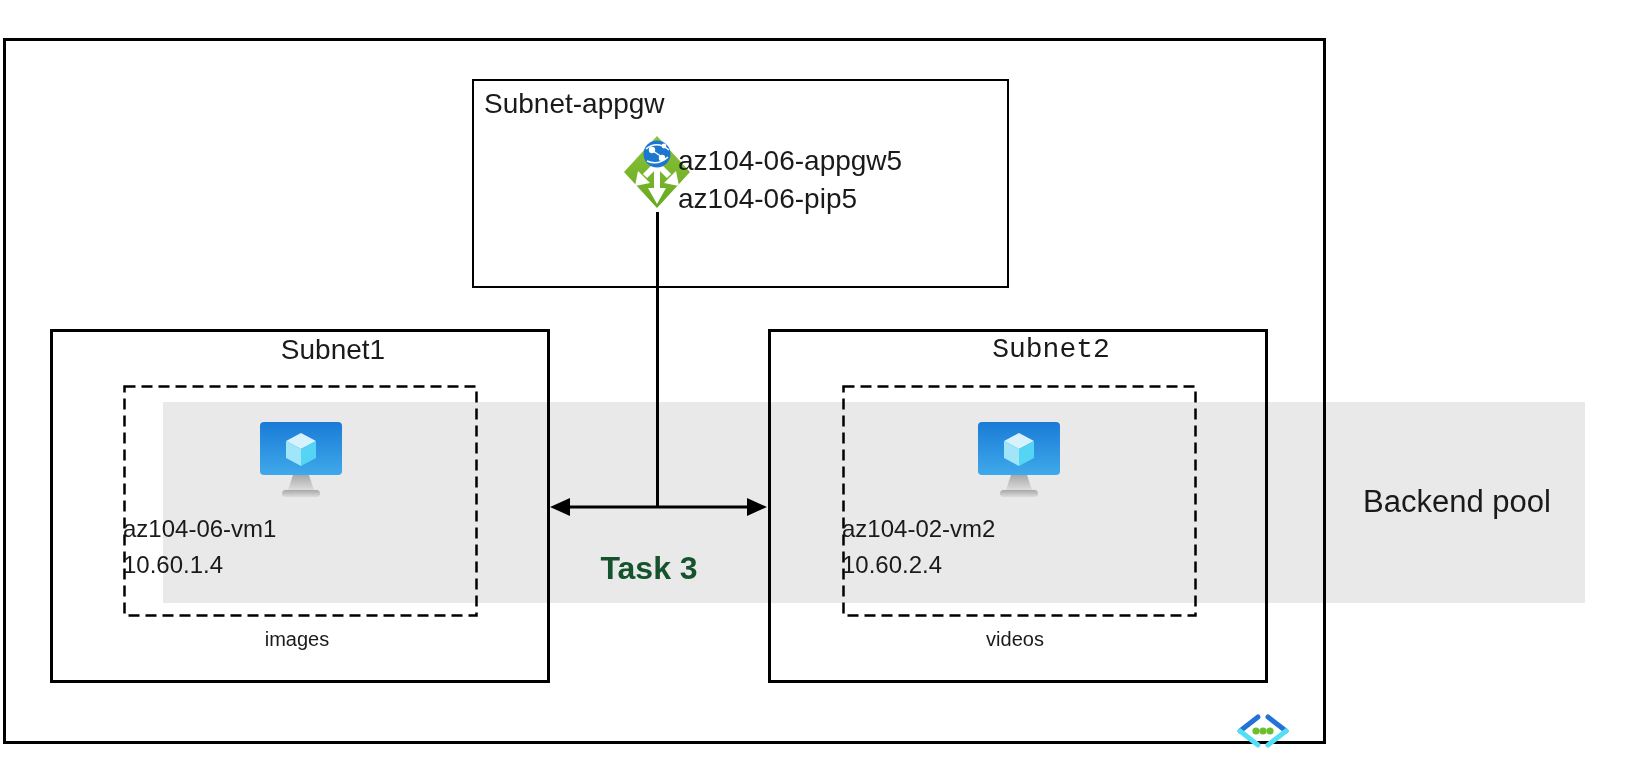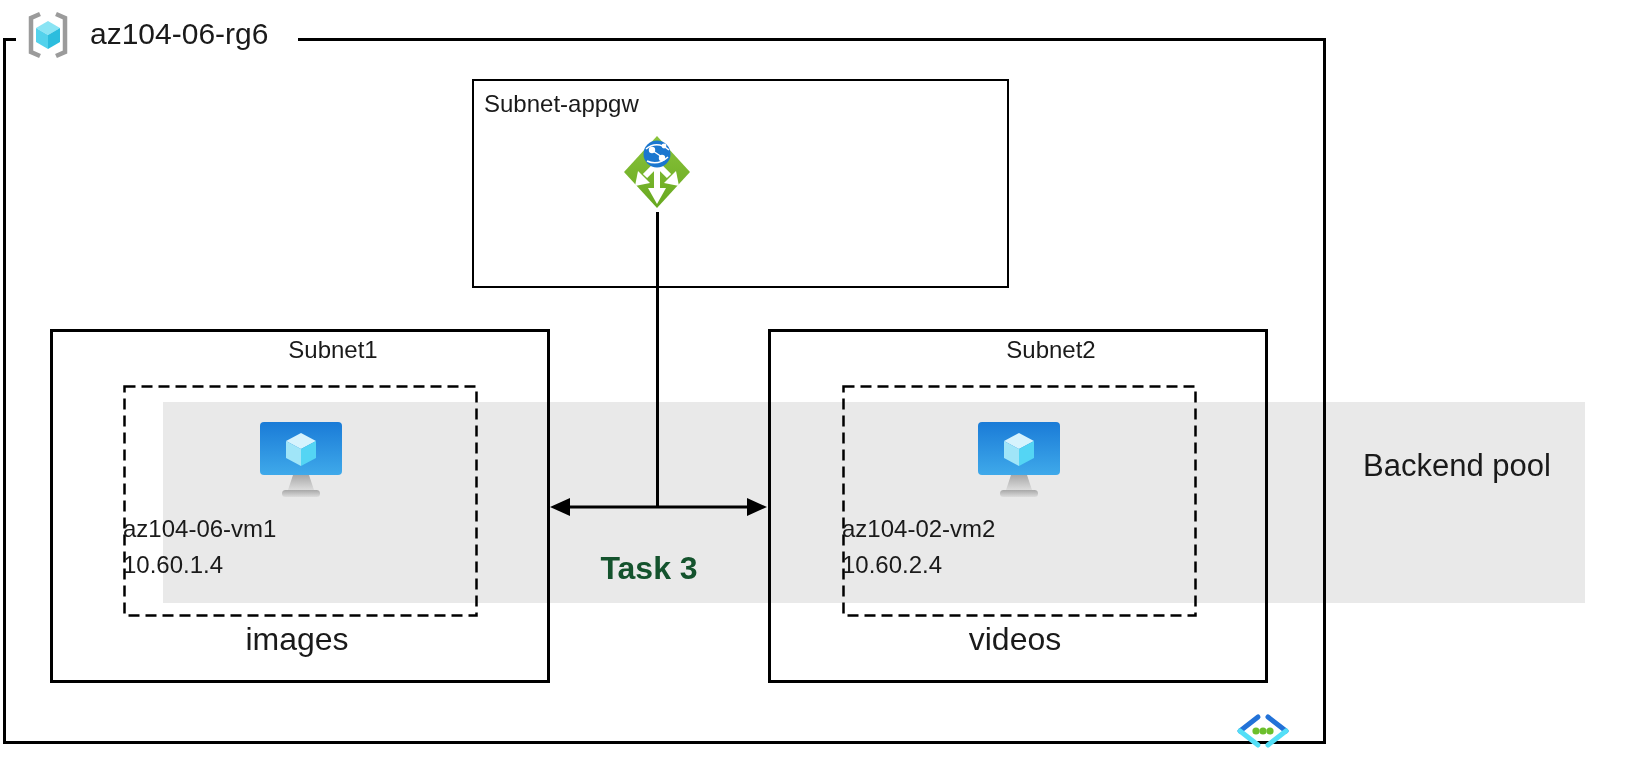--- a/index.html
+++ b/index.html
@@ -10,59 +10,47 @@
   .band{left:163px;top:402px;width:1422px;height:201px;background:#E9E9E9;}
   
   .rg-box{left:3px;top:38px;width:1317px;height:700px;border:3px solid #000;background:transparent;}
   .appgw-box{left:472px;top:79px;width:533px;height:205px;border:2.5px solid #000;background:#fff;}
   .subnet-box{top:329px;width:494px;height:348px;border:3px solid #000;background:transparent;}
   .subnet1{left:50px;}
   .subnet2{left:768px;}
   
   .rg-label-strip{left:16px;top:8px;width:282px;height:56px;background:#fff;}
   .rg-title{position:absolute;left:74px;top:8px;font-size:30px;line-height:36px;white-space:nowrap;}
-  .box-title{font-size:24px;line-height:36px;}
+  .box-title{font-size:28px;line-height:36px;}
   .appgw-title{left:484px;top:86px;}
   .subnet-title{top:332px;text-align:center;margin-left:36px;}
   .subnet1-title{left:50px;width:494px;}
-  .subnet2-title{left:768px;width:494px;}
+  .subnet2-title{left:768px;width:494px;font-family:Liberation Mono, monospace;}
   .appgw-lines{left:678px;top:142px;font-size:28px;line-height:38px;white-space:nowrap;}
   .vm-caption{width:355px;text-align:left;font-size:24px;line-height:36px;}
   .vm1-caption{left:123px;top:511px;}
   .vm2-caption{left:842px;top:511px;}
-  .storage-caption{top:620px;text-align:center;font-size:32px;line-height:38px;}
+  .storage-caption{top:620px;text-align:center;font-size:20px;line-height:38px;}
   .storage1{left:50px;width:494px;}
   .storage2{left:768px;width:494px;}
-  .backend-pool-label{left:1332px;top:448px;width:250px;text-align:center;font-size:31px;line-height:36px;}
+  .backend-pool-label{left:1332px;top:484px;width:250px;text-align:center;font-size:31px;line-height:36px;}
   .task-label{left:540px;top:549px;width:218px;text-align:center;font-size:32px;line-height:38px;font-weight:bold;color:#14532d;}
   
   .v-connector{left:656px;top:212px;width:3px;height:295px;background:#000;}
   svg{display:block;}
 </style>
 </head>
 <body>
 
 <div id="stage">
 
   <div class="abs band"></div>
 
   <div class="abs rg-box"></div>
 
-  <div class="abs rg-label-strip">
-    <span class="abs" style="left:8px;top:3px;width:48px;height:48px;">
-      <svg width="48" height="48" viewBox="0 0 48 48">
-        <path d="M16,3 L7,7 L7,41 L16,45" fill="none" stroke="#9B9B9B" stroke-width="4.5"></path>
-        <path d="M32,3 L41,7 L41,41 L32,45" fill="none" stroke="#9B9B9B" stroke-width="4.5"></path>
-        <polygon points="24,10 36,17 24,24 12,17" fill="#8AE4F4"></polygon>
-        <polygon points="12,17 24,24 24,38 12,31" fill="#53D2EC"></polygon>
-        <polygon points="36,17 24,24 24,38 36,31" fill="#2CBDDE"></polygon>
-      </svg>
-    </span>
-    <span class="rg-title">az104-06-rg6</span>
-  </div>
 
   <div class="abs appgw-box"></div>
   <div class="abs box-title appgw-title">Subnet-appgw</div>
 
   <div class="abs" style="left:622px;top:133px;width:70px;height:84px;">
     <svg width="70" height="84" viewBox="0 0 70 84">
       <defs>
         <linearGradient id="gwgrad" x1="0" y1="0" x2="0" y2="1">
           <stop offset="0" stop-color="#8BC43C"></stop>
             <stop offset="1" stop-color="#67A81F"></stop>
@@ -78,20 +66,24 @@
       <polygon points="57,53 54,38 42,50" fill="#fff"></polygon>
 
       <circle cx="35" cy="21" r="13.5" fill="#1B77CF"></circle>
       <path d="M24,16 Q35,7 47,17" fill="none" stroke="#fff" stroke-width="1.6"></path>
       <path d="M25,28 Q36,33 46,24" fill="none" stroke="#fff" stroke-width="1.6"></path>
       <circle cx="30" cy="17" r="3.2" fill="#fff"></circle>
       <circle cx="40" cy="25" r="3.2" fill="#fff"></circle>
       <circle cx="42" cy="13" r="2.4" fill="#fff"></circle>
       <line x1="31" y1="18" x2="40" y2="24" stroke="#fff" stroke-width="1.4"></line>
     </svg>
+  </div>
+  <div class="abs appgw-lines">
+    <div>az104-06-appgw5</div>
+    <div>az104-06-pip5</div>
   </div>
 
   <div class="abs v-connector"></div>
 
   <div class="abs" style="left:549px;top:494px;width:219px;height:26px;">
     <svg width="219" height="26" viewBox="0 0 219 26">
       <line x1="15" y1="13" x2="204" y2="13" stroke="#000" stroke-width="3"></line>
       <polygon points="1,13 21,4 21,22" fill="#000"></polygon>
       <polygon points="218,13 198,4 198,22" fill="#000"></polygon>
     </svg>

